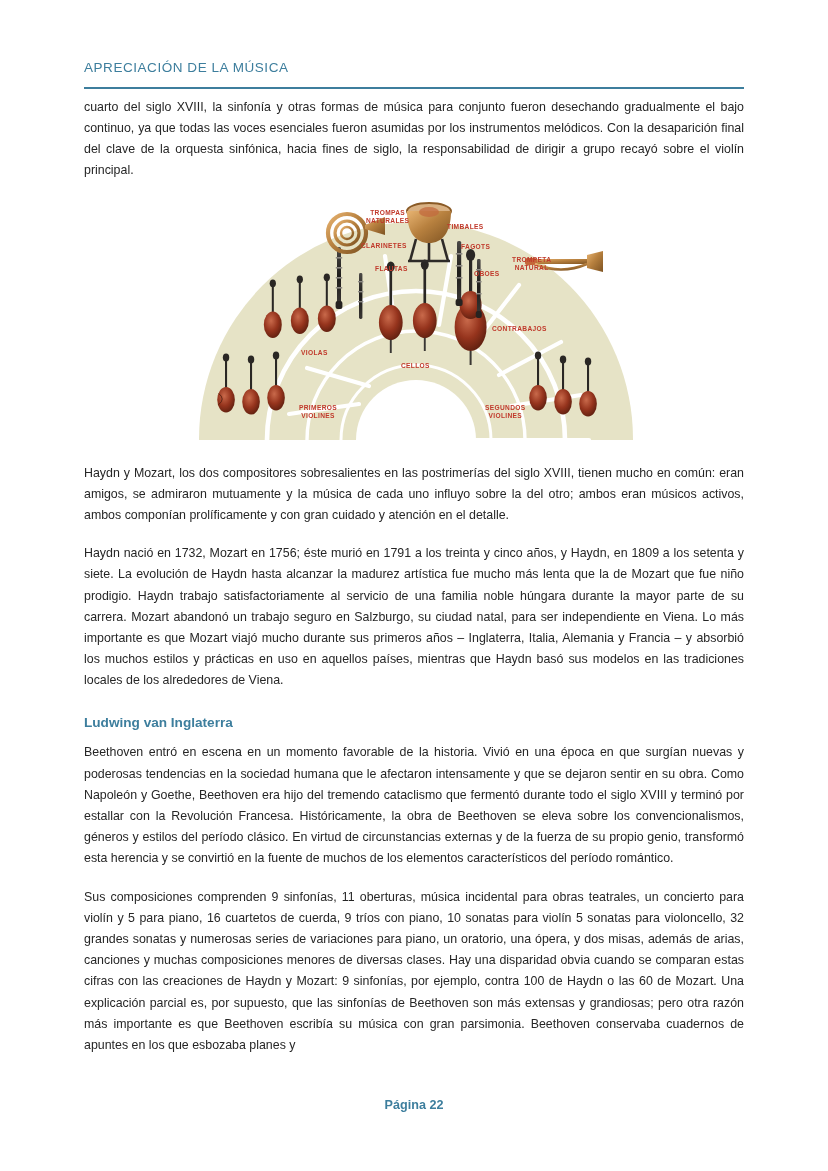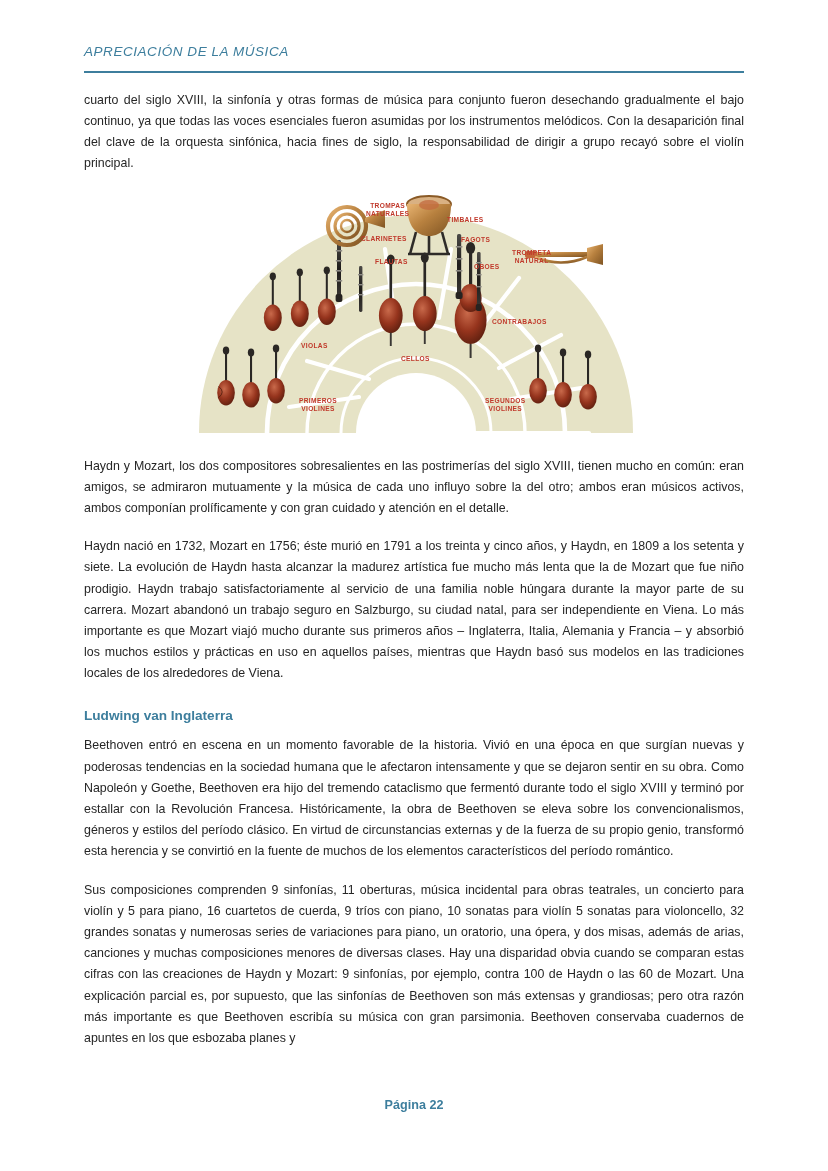--- a/index.html
+++ b/index.html
@@ -19,41 +19,40 @@
     width: 828px;
     height: 1171px;
     position: relative;
     box-sizing: border-box;
     padding: 0 84px;
     background: #fff;
   }
 
   
   .doc-header {
-    padding-top: 44px;
-    font-style: italic;
+    padding-top: 60px;
   }
   .doc-header-title {
     color: #3d7e9d;
     font-size: 13.5px;
     letter-spacing: 0.55px;
     font-weight: 400;
     line-height: 1.2;
   }
   .header-rule {
     margin-top: 11px;
     height: 1.6px;
     background: #3d7e9d;
     width: 660px;
   }
 
   
   .body-col {
     width: 660px;
-    margin-top: 17px;
+    margin-top: 8px;
   }
   p.para {
     margin: 0 0 17px 0;
     font-size: 12.4px;
     line-height: 21.2px;
     text-align: justify;
     color: #262626;
     letter-spacing: 0.0px;
   }
   h2.section-heading {

